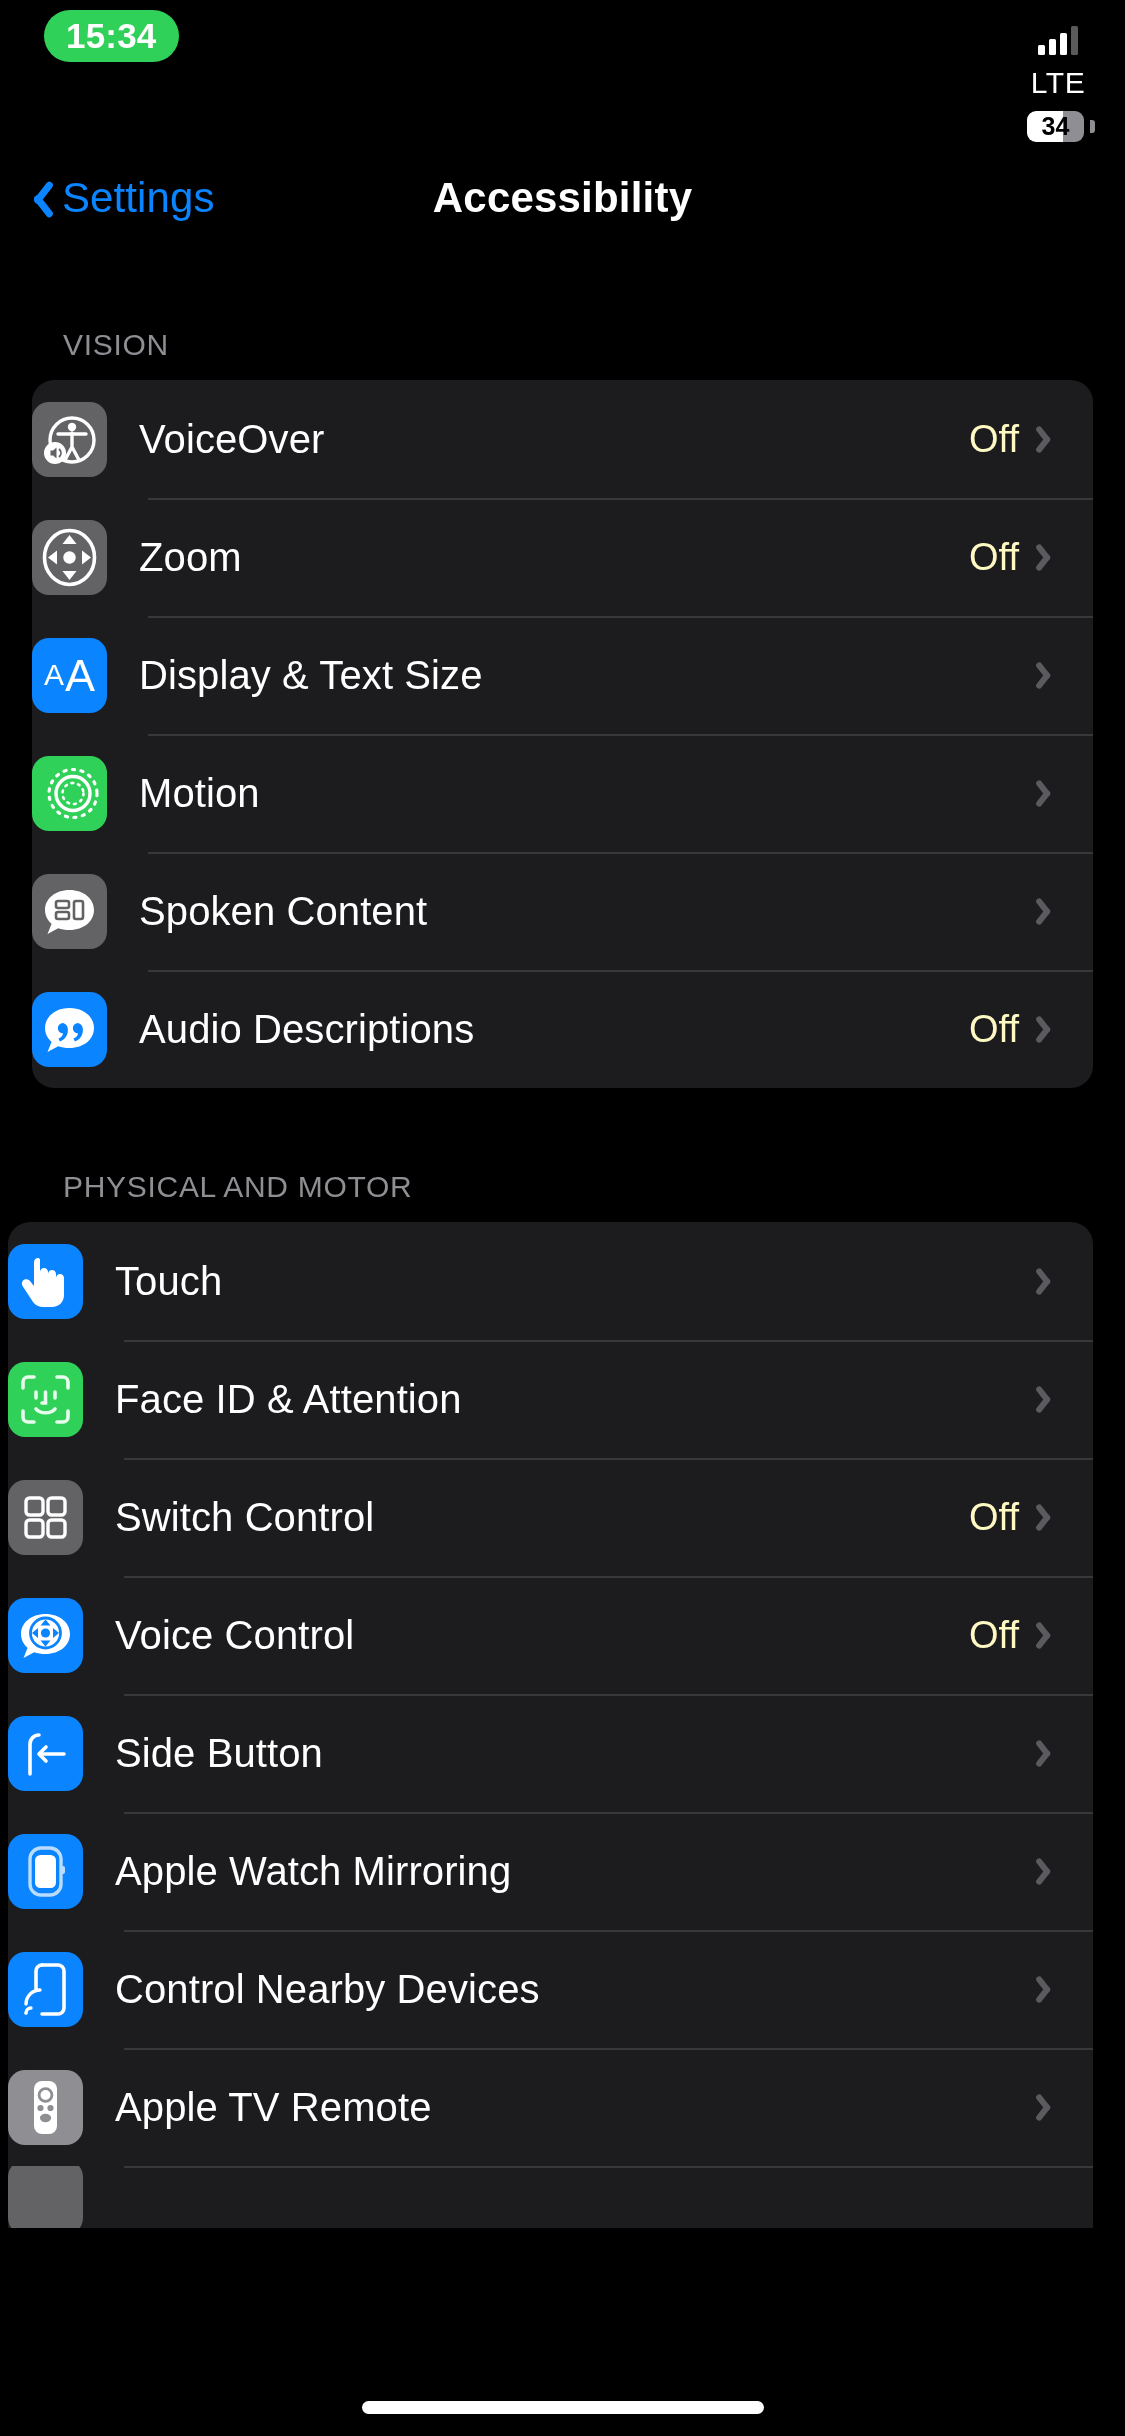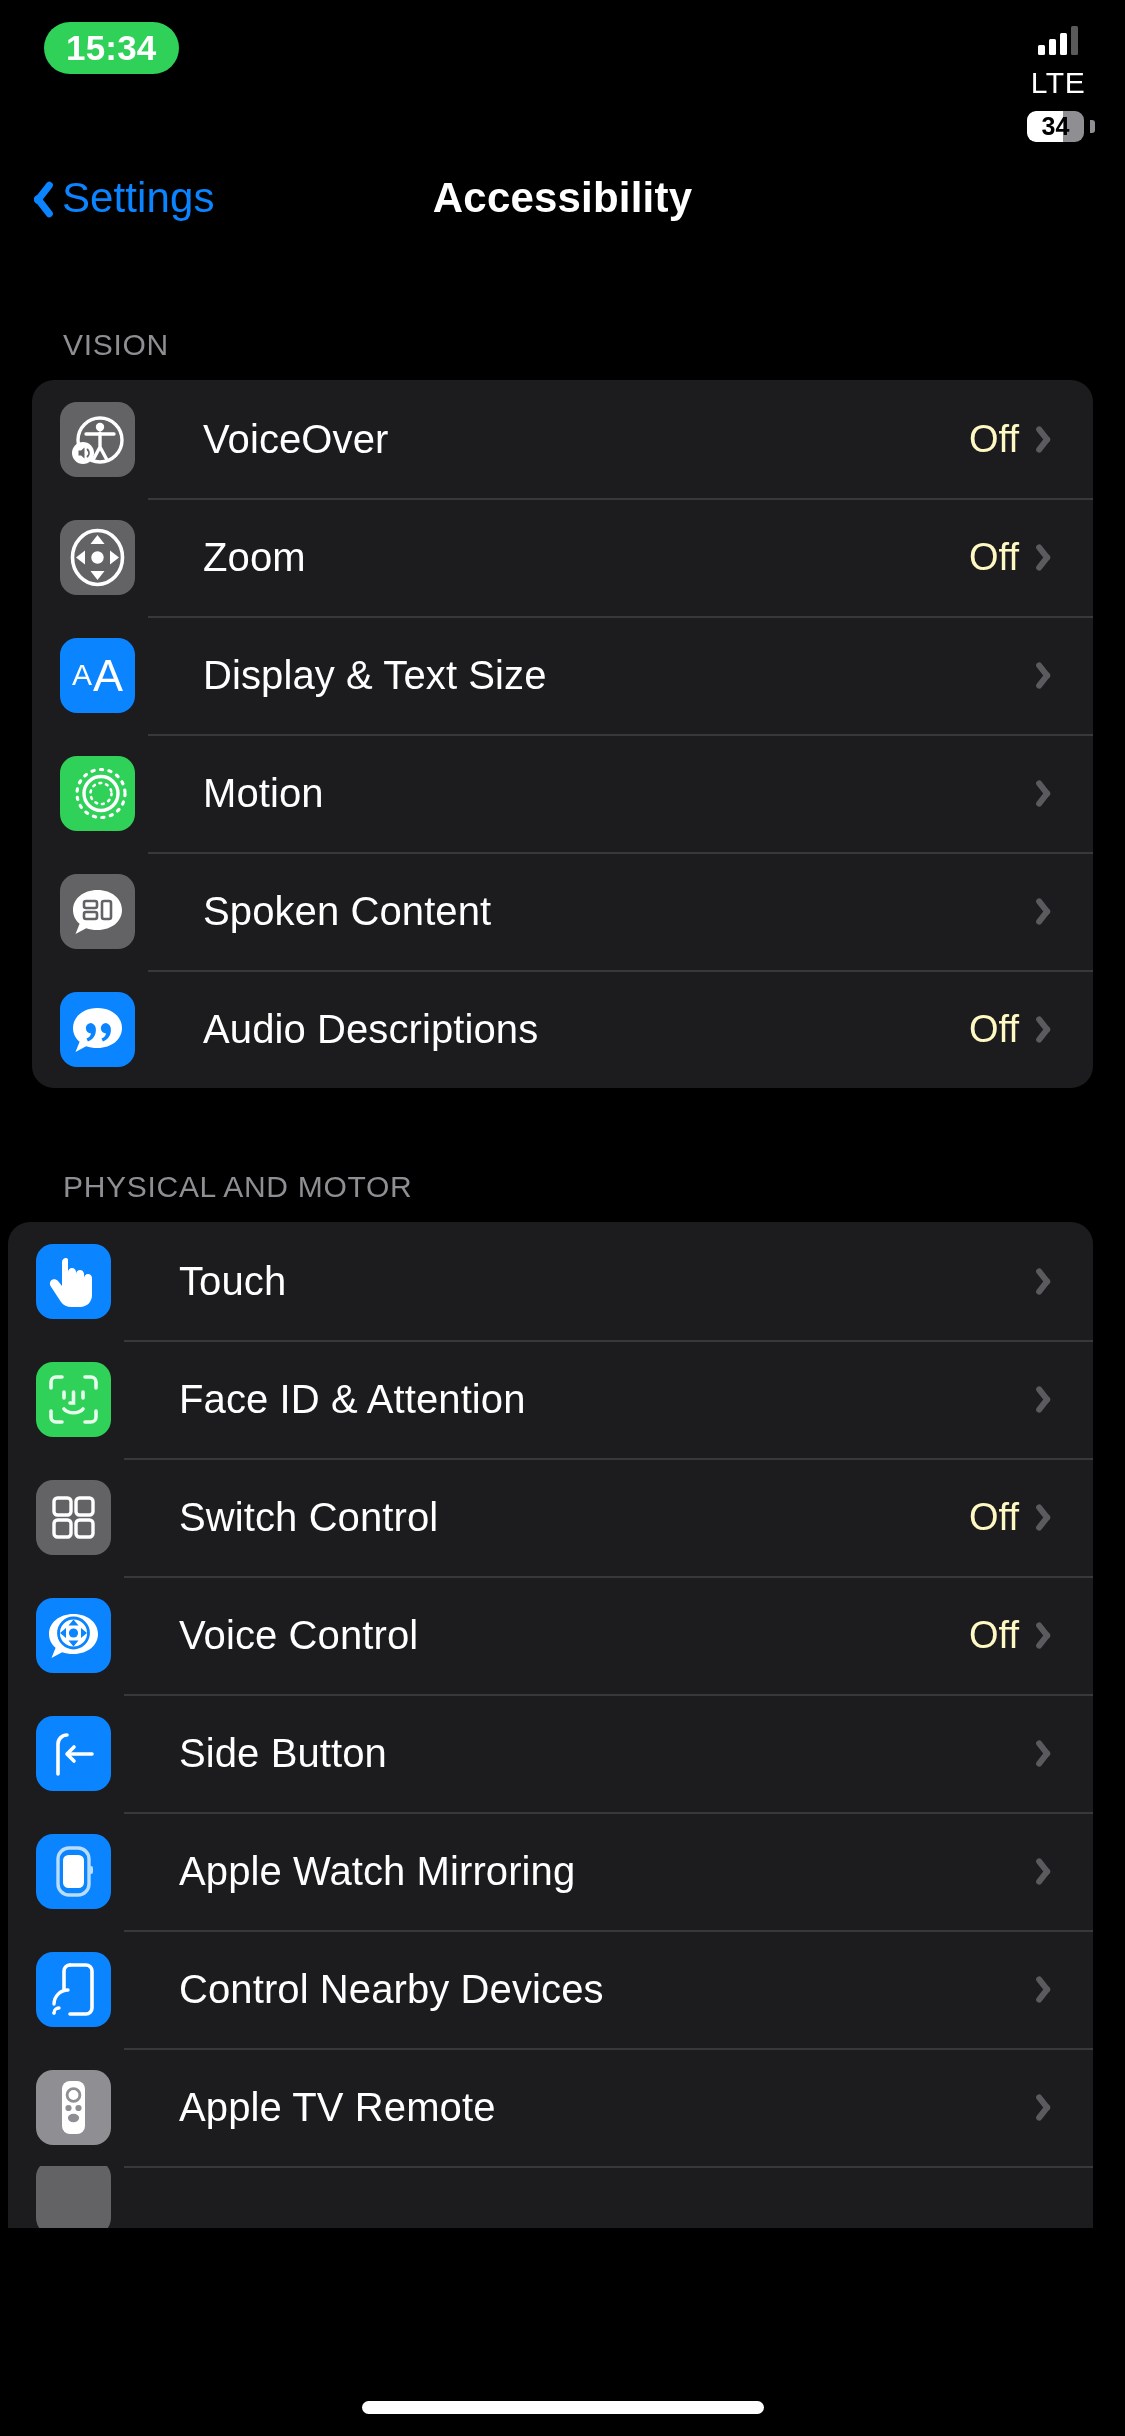--- a/index.html
+++ b/index.html
@@ -9,21 +9,21 @@
     font-family:"Liberation Sans", sans-serif;
     overflow:hidden;
   }
   .screen { position:relative; width:1125px; height:2436px; background:#000; }
 
   
   .statusbar {
     position:absolute; top:0; left:0; width:1125px; height:96px;
   }
   .time-pill {
-    position:absolute; left:44px; top:22px;
+    position:absolute; left:44px; top:10px;
     background:#30D158; color:#fff;
     border-radius:28px;
     padding:0 22px;
     height:52px; line-height:52px;
     font-size:35px; font-weight:600;
     letter-spacing:0.2px;
   }
   .status-right {
     position:absolute; right:36px; top:26px;
     display:flex; align-items:center; gap:11px; height:46px;flex-direction:column;
@@ -95,23 +95,21 @@
     background:#1c1c1e;
     border-radius:22px;
     overflow:hidden;
   }
   .group.clipped { border-radius:22px 22px 0 0;margin-left:8px; }
 
   .row {
     position:relative;
     display:flex; align-items:center;
     height:118px;
-    padding-left:28px;
     cursor:pointer;
-    gap:36px;
   }
   .row + .row:before {
     content:""; position:absolute; left:116px; right:0; top:0;
     height:1.5px; background:#38383a;
   }
   .row-icon {
     width:75px; height:75px; border-radius:17px;
     flex:0 0 75px;
     display:flex; align-items:center; justify-content:center;
     overflow:hidden;

